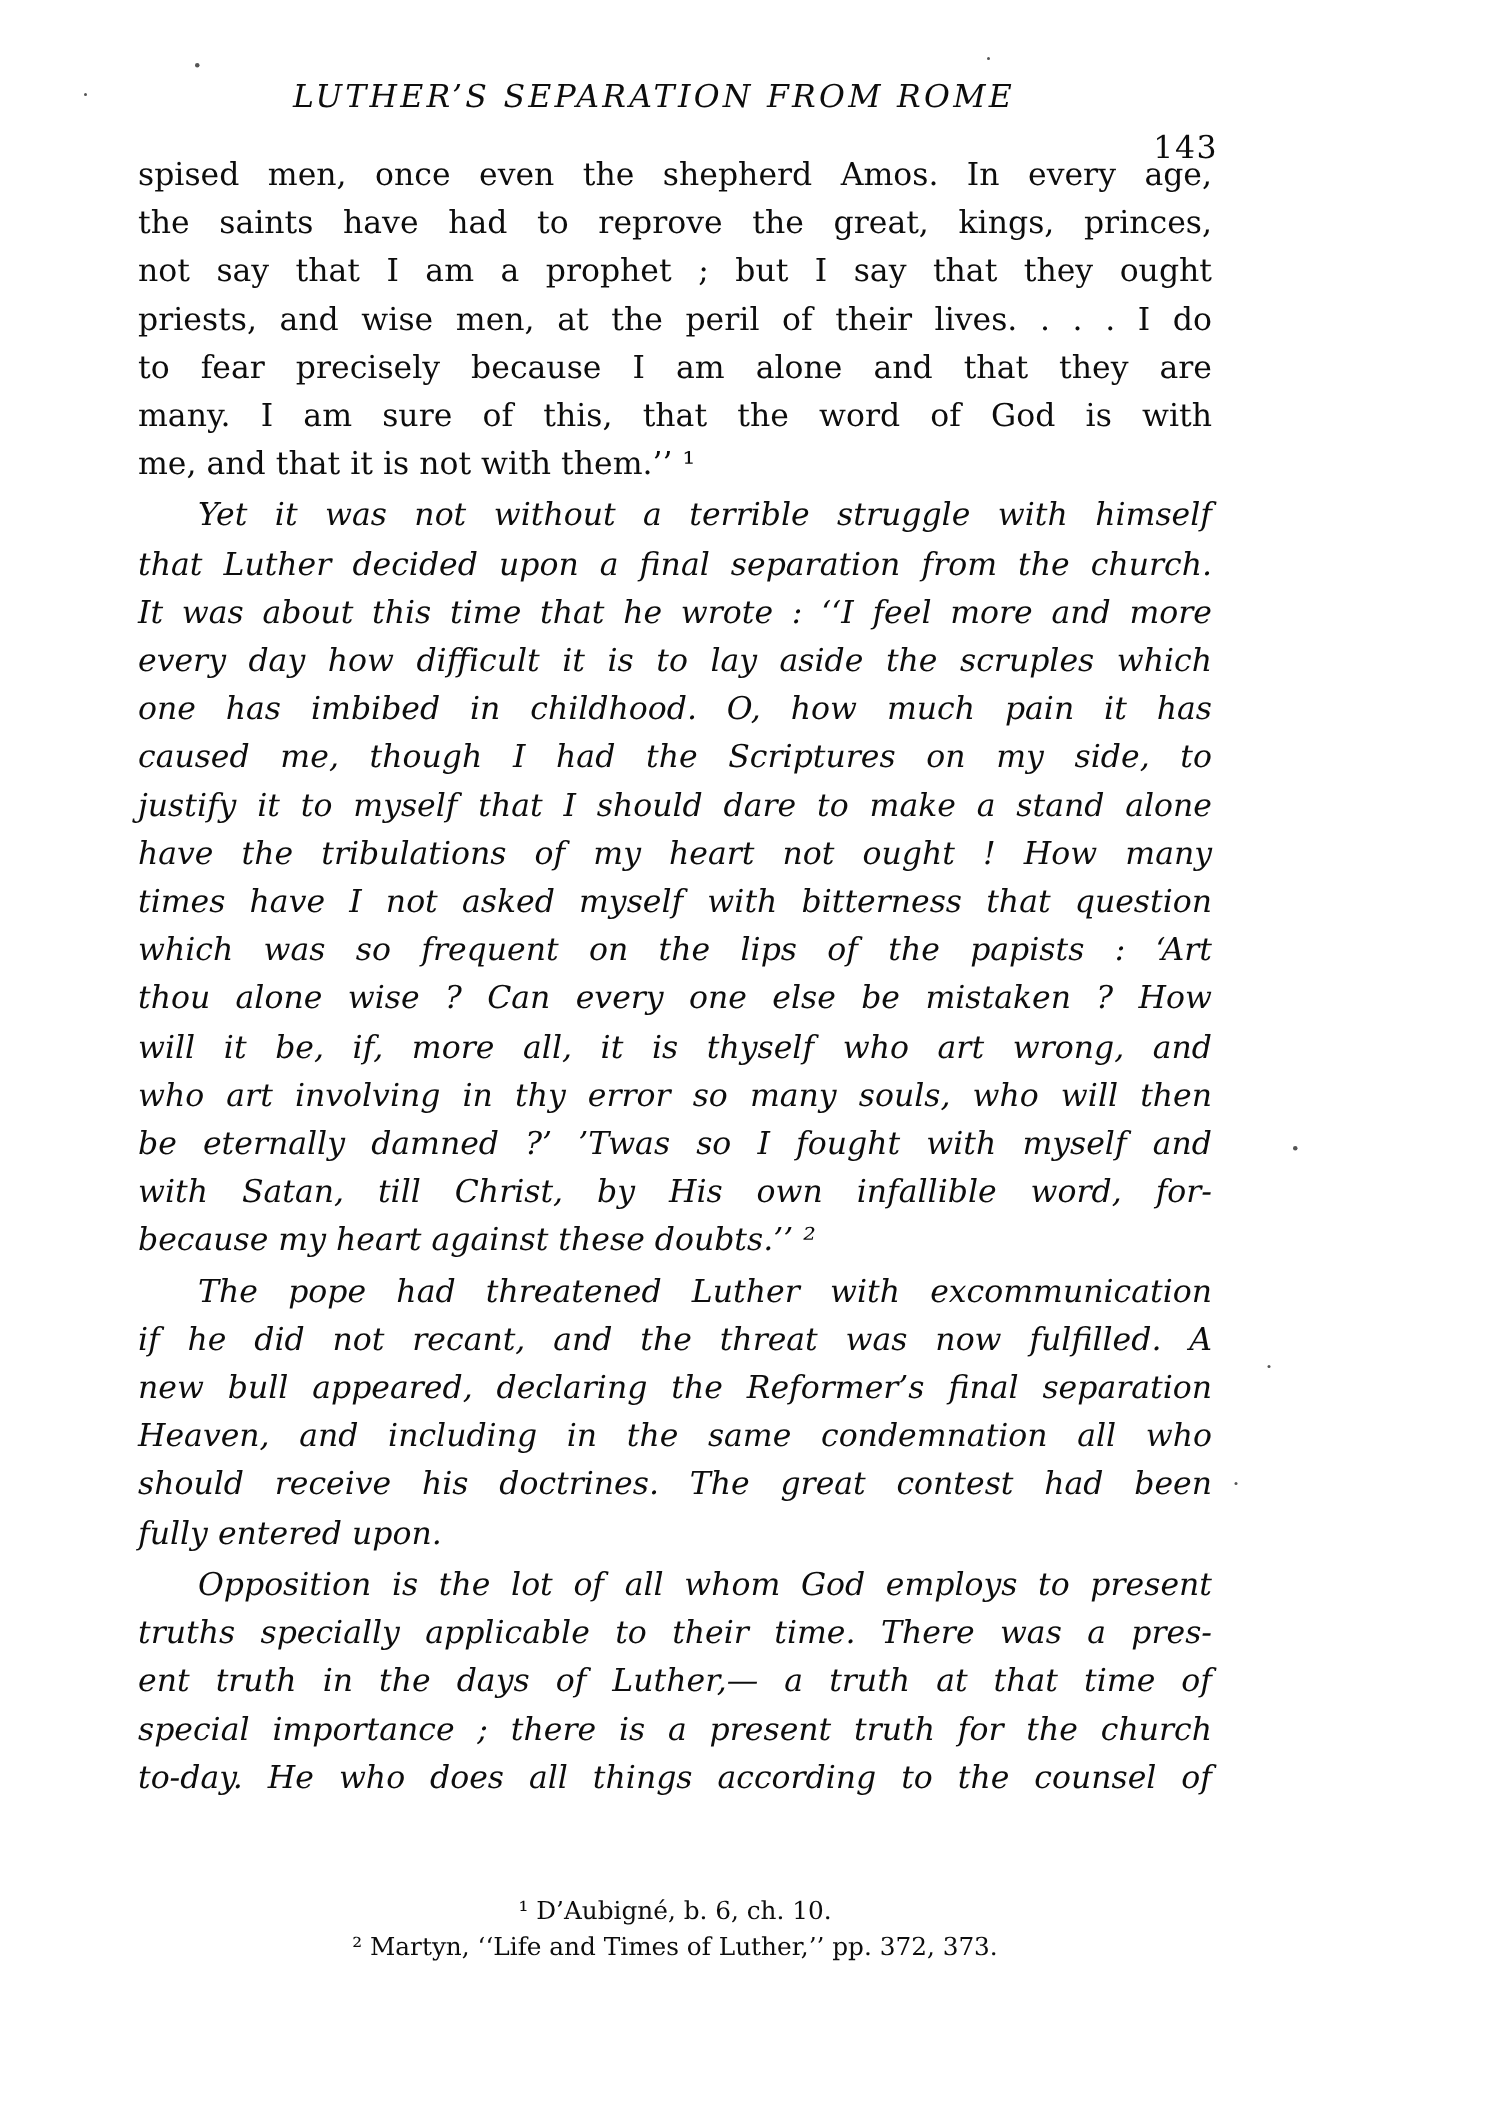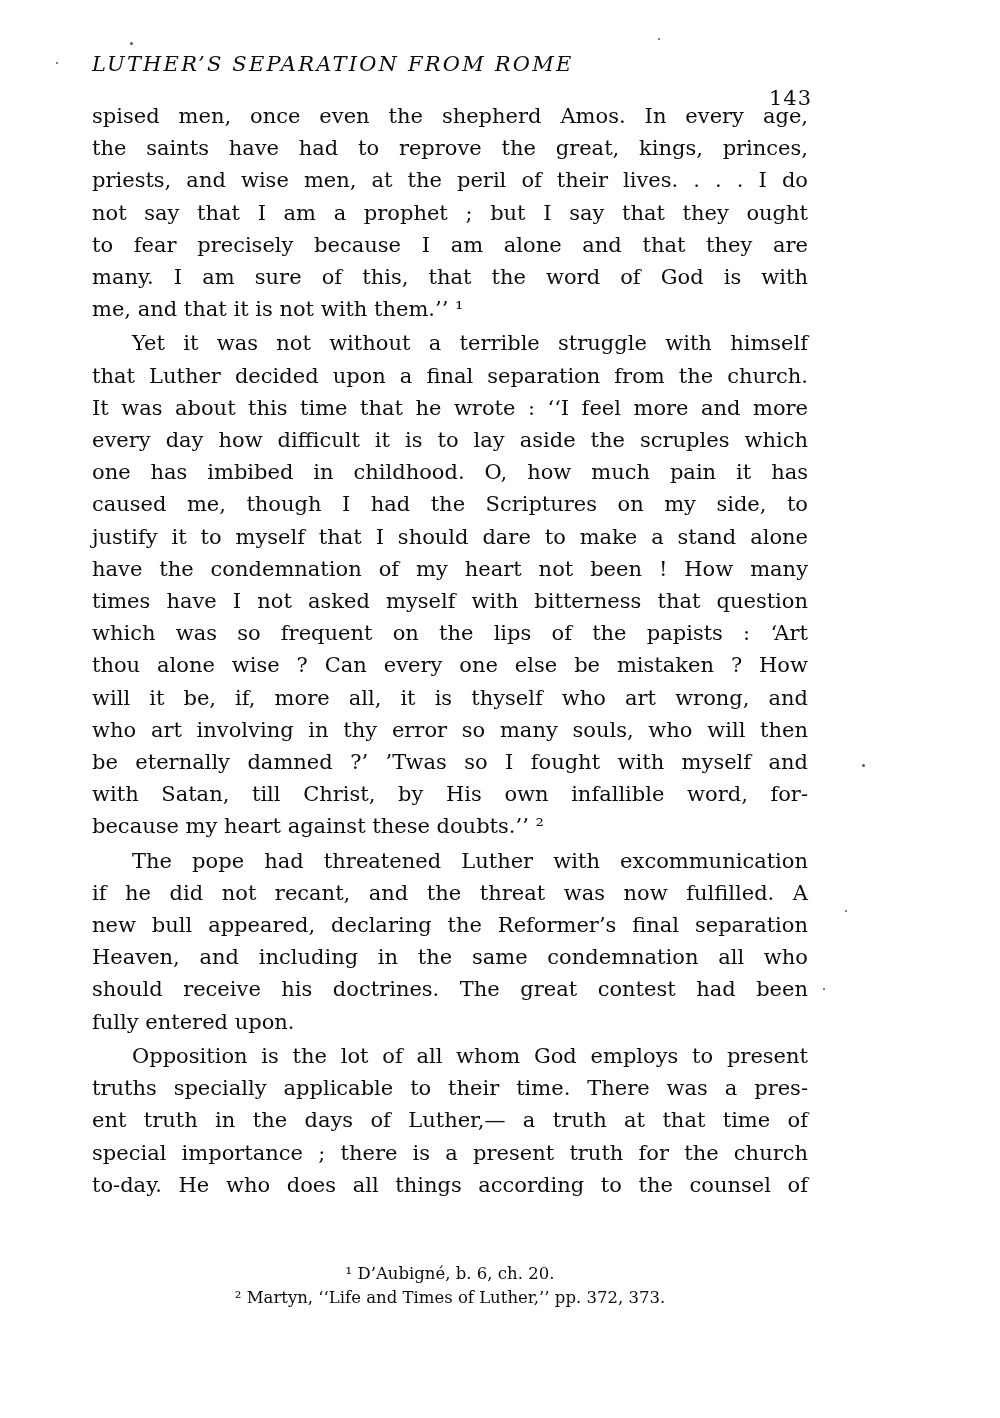--- a/index.html
+++ b/index.html
@@ -19,20 +19,21 @@
   .page-header {
     position: absolute;
     top: 52px;
     left: 92px;
     width: 718px;
     height: 28px;
   }
   .header-title {
     position: absolute;
     left: 0; right: 30px;
+    text-align: center;
     font-style: italic;
     font-size: 21px;
     letter-spacing: 2.2px;
     white-space: nowrap;
   }
   .page-number {
     position: absolute;
     right: -2px;
     top: 0;
     font-size: 21px;
@@ -42,21 +43,21 @@
   .body-text {
     position: absolute;
     top: 88px;
     left: 92px;
     width: 716px;
     font-size: 21px;
     line-height: 32.2px;
     margin-top: 12px;
   }
   .para { margin: 0; }
-  .para + .para { margin-top: 2px; }
+  .para + .para { margin-top: 2px; font-style: italic; }
   .line {
     text-align: justify;
     text-align-last: justify;
     -moz-text-align-last: justify;
   }
   .line.last {
     text-align-last: left;
     -moz-text-align-last: left;
   }
   .line.indent { padding-left: 40px; }
@@ -90,35 +91,35 @@
 
   <div class="page-header">
     <div class="header-title">LUTHER’S SEPARATION FROM ROME</div>
     <div class="page-number">143</div>
   </div>
 
   <div class="body-text">
       <div class="para">
         <div class="line">spised men, once even the shepherd Amos.  In every age,</div>
         <div class="line">the saints have had to reprove the great, kings, princes,</div>
+        <div class="line">not say that I am a prophet ; but I say that they ought</div>
         <div class="line">priests, and wise men, at the peril of their lives. . . .  I do</div>
-        <div class="line">not say that I am a prophet ; but I say that they ought</div>
         <div class="line">to fear precisely because I am alone and that they are</div>
         <div class="line">many.  I am sure of this, that the word of God is with</div>
         <div class="line last">me, and that it is not with them.’’ ¹</div>
       </div>
       <div class="para">
         <div class="line indent">Yet it was not without a terrible struggle with himself</div>
         <div class="line">that Luther decided upon a final separation from the church.</div>
         <div class="line">It was about this time that he wrote : ‘‘I feel more and more</div>
         <div class="line">every day how difficult it is to lay aside the scruples which</div>
         <div class="line">one has imbibed in childhood.  O, how much pain it has</div>
         <div class="line">caused me, though I had the Scriptures on my side, to</div>
         <div class="line">justify it to myself that I should dare to make a stand alone</div>
-        <div class="line">have the condemnation of my heart not been !  How many</div>
+        <div class="line">have the tribulations of my heart not ought !  How many</div>
         <div class="line">times have I not asked myself with bitterness that question</div>
         <div class="line">which was so frequent on the lips of the papists : ‘Art</div>
         <div class="line">thou alone wise ?  Can every one else be mistaken ?  How</div>
         <div class="line">will it be, if, more all, it is thyself who art wrong, and</div>
         <div class="line">who art involving in thy error so many souls, who will then</div>
         <div class="line">be eternally damned ?’  ’Twas so I fought with myself and</div>
         <div class="line">with Satan, till Christ, by His own infallible word, for-</div>
         <div class="line last">because my heart against these doubts.’’ ²</div>
       </div>
       <div class="para">
@@ -132,21 +133,21 @@
       <div class="para">
         <div class="line indent">Opposition is the lot of all whom God employs to present</div>
         <div class="line">truths specially applicable to their time.  There was a pres-</div>
         <div class="line">ent truth in the days of Luther,— a truth at that time of</div>
         <div class="line">special importance ; there is a present truth for the church</div>
         <div class="line">to-day.  He who does all things according to the counsel of</div>
       </div>
     </div>
 
   <div class="footnotes">
-      <div>¹ D’Aubigné, b. 6, ch. 20.</div>
+      <div>¹ D’Aubigné, b. 6, ch. 10.</div>
       <div>² Martyn, ‘‘Life and Times of Luther,’’ pp. 372, 373.</div>
     </div>
 
   <div class="speck s1"></div>
   <div class="speck s2"></div>
   <div class="speck s3"></div>
   <div class="speck s4"></div>
   <div class="speck s5"></div>
   <div class="speck s6"></div>
 

